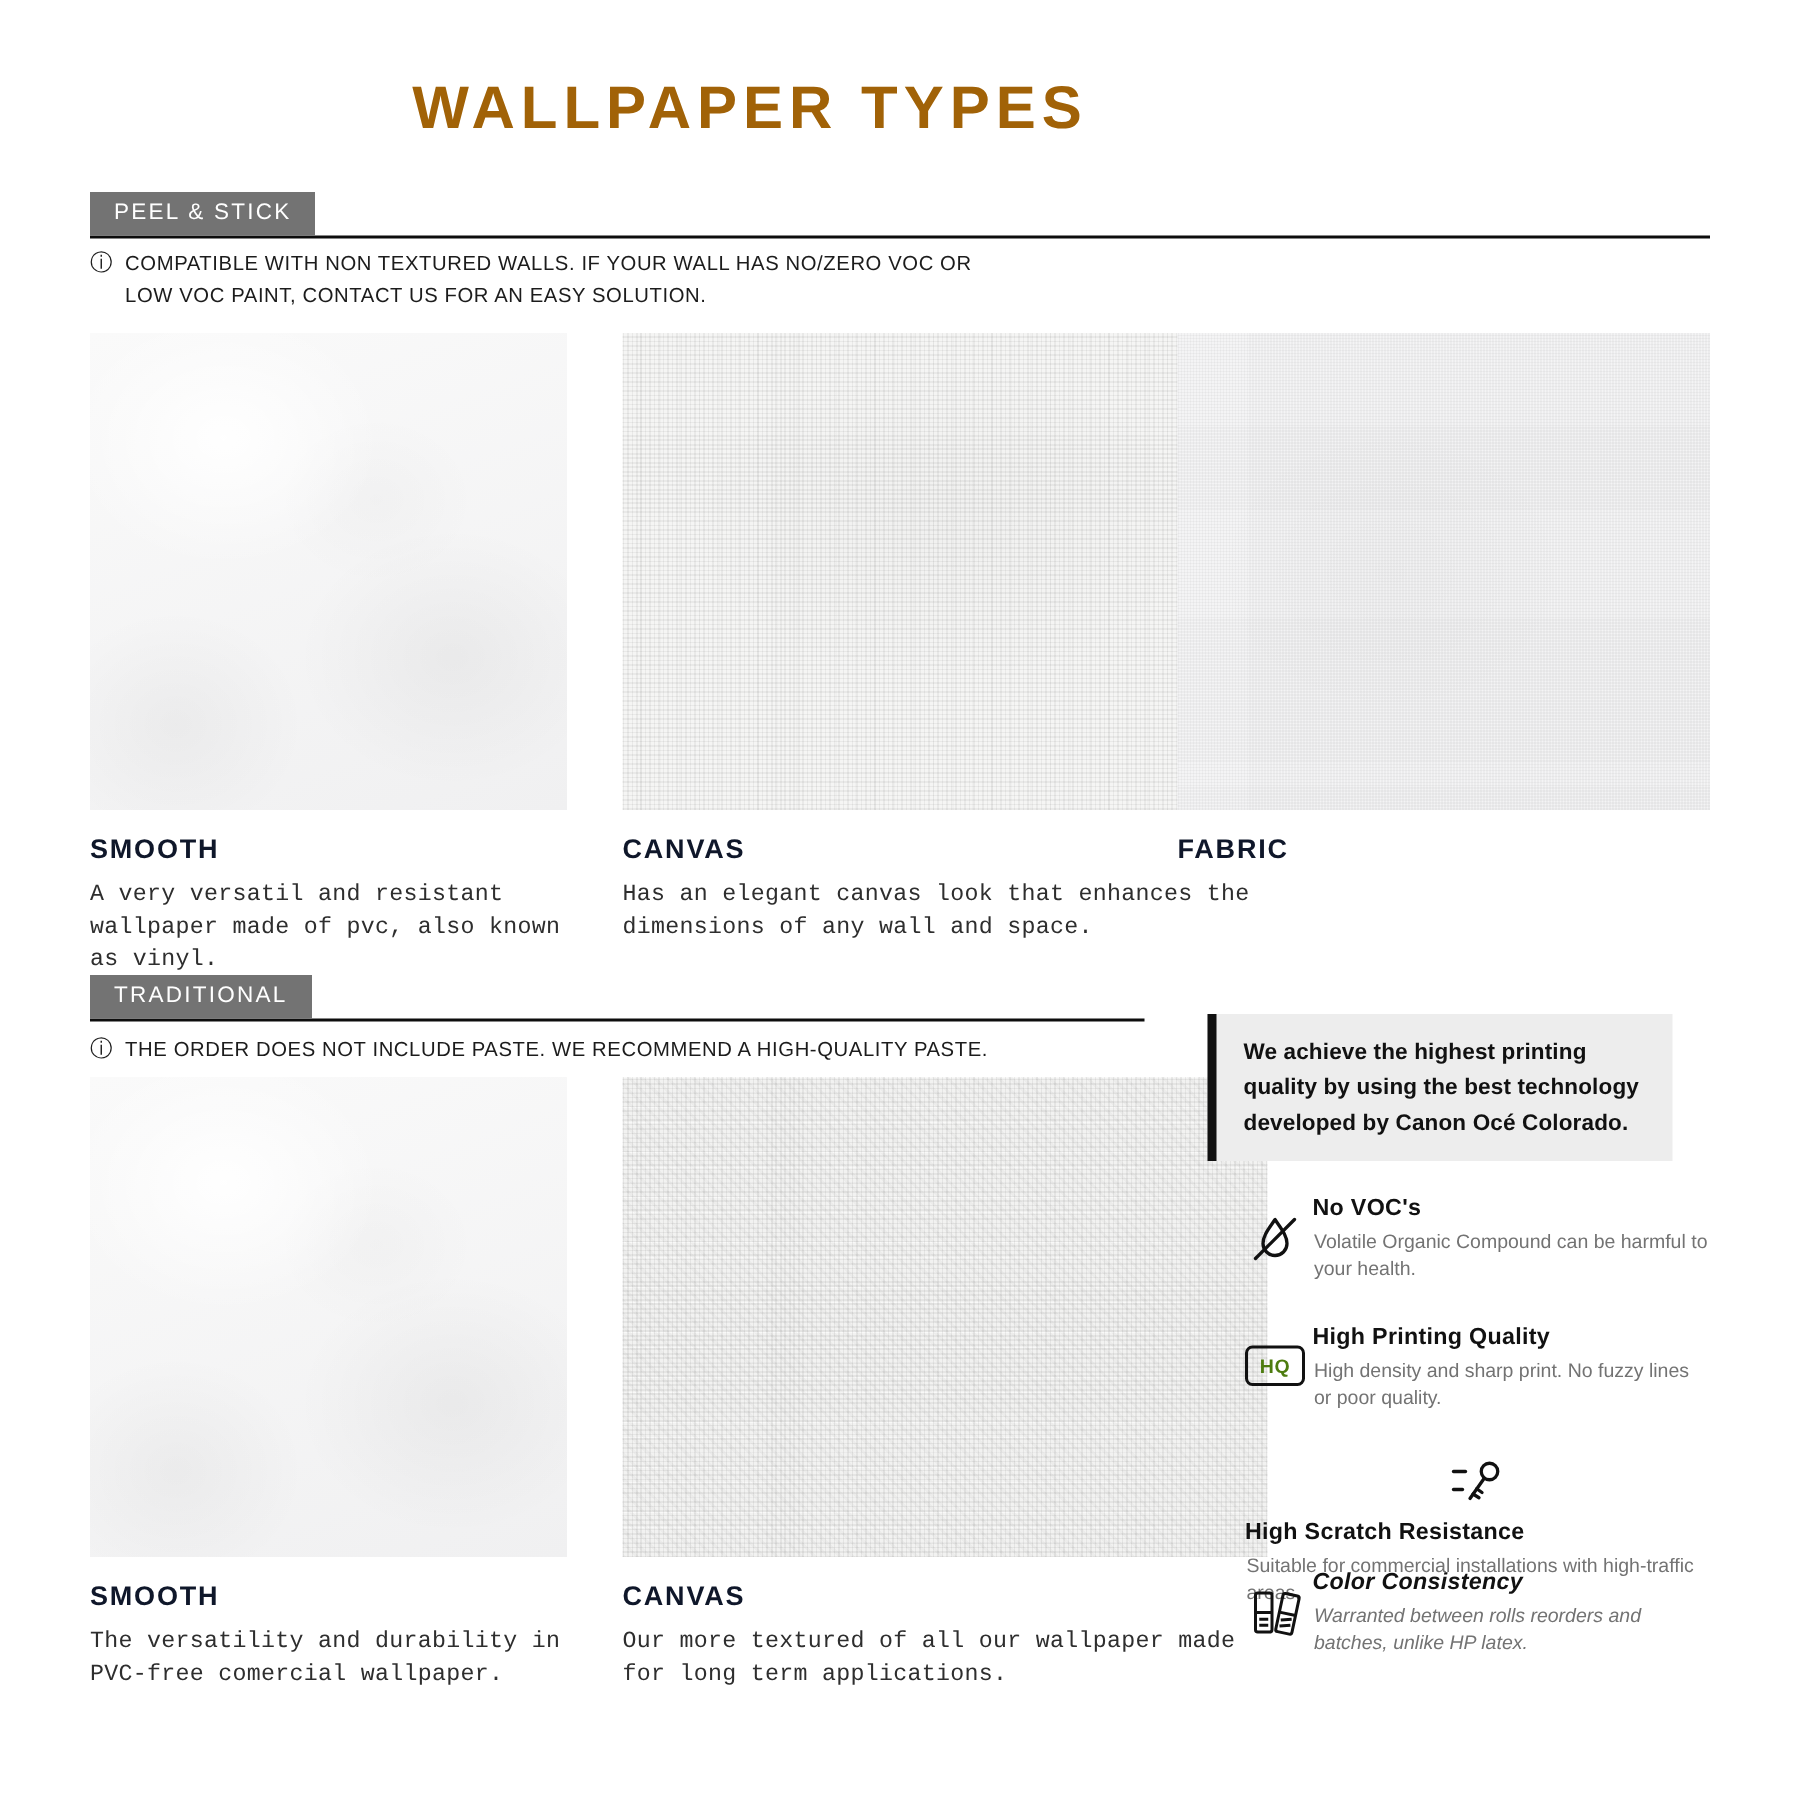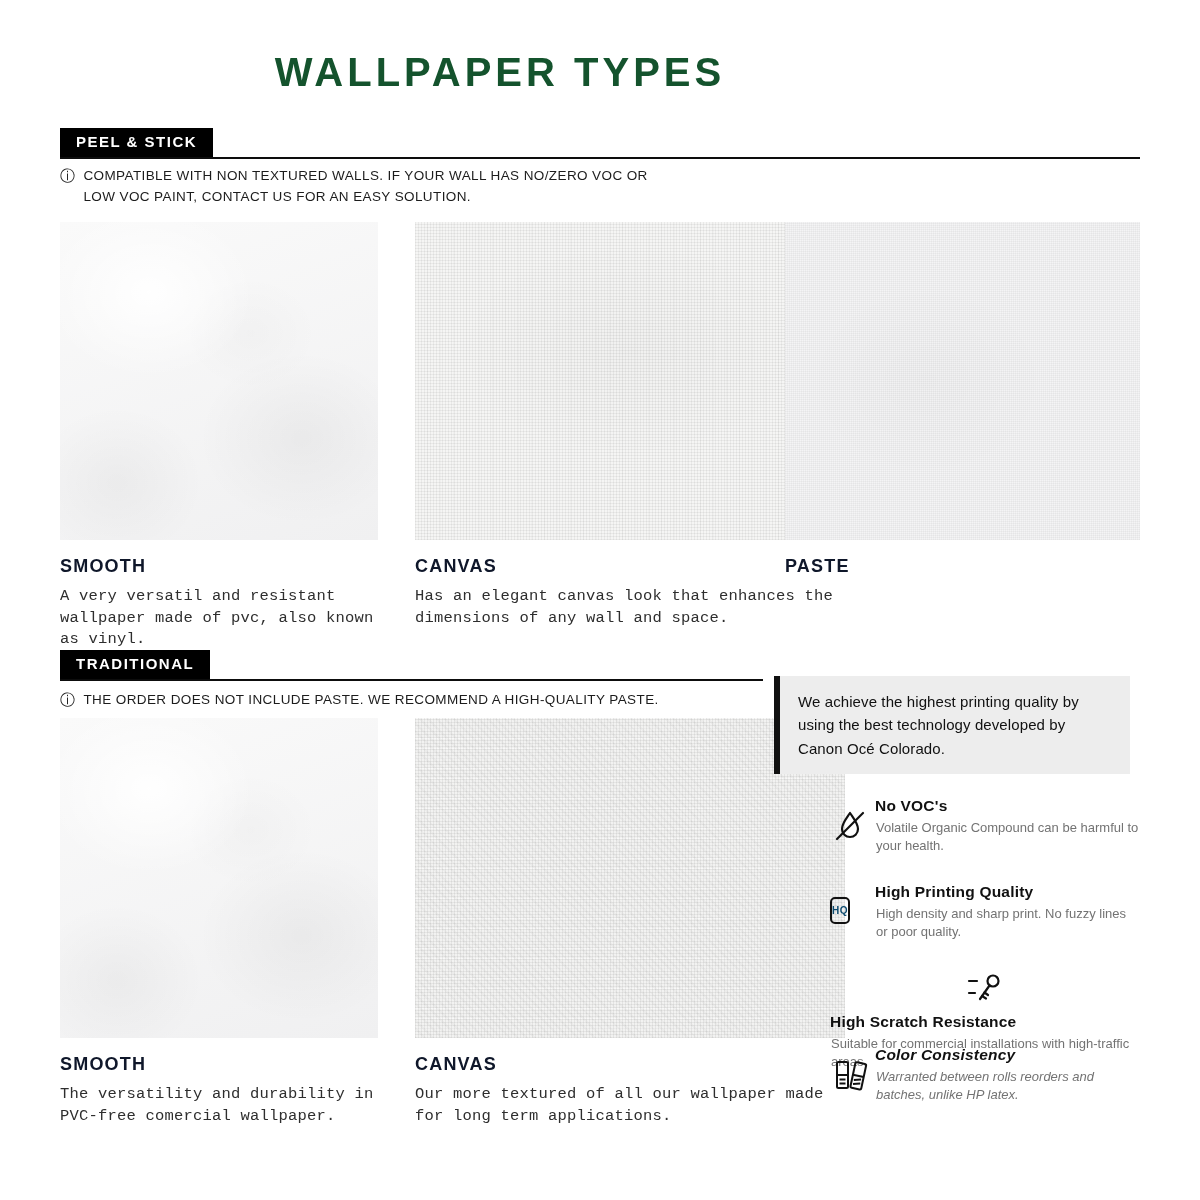--- a/index.html
+++ b/index.html
@@ -8,34 +8,34 @@
     width:1200px;height:1200px;
     background:#ffffff;
     font-family:"Liberation Sans",sans-serif;
     color:#161616;
     overflow:hidden;
   }
   
   .title{
     position:absolute;top:50px;left:0;width:1000px;
     margin:0;text-align:center;
-    font-size:40px;font-weight:700;letter-spacing:4px;color:#14532d;
+    font-size:40px;font-weight:700;letter-spacing:4px;color:#a16207;
   }
   
   .section-header{
     position:absolute;left:60px;
     border-bottom:2px solid #0d0d0d;
     line-height:0;
   }
   .section-header.s1{top:128px;width:1080px;}
   .section-header.s2{top:650px;width:703px;}
   .badge{
     display:inline-block;
-    background:#000000;color:#ffffff;
-    font-size:15px;font-weight:700;letter-spacing:1.5px;
+    background:#737373;color:#ffffff;
+    font-size:15px;font-weight:400;letter-spacing:1.5px;
     padding:6px 16px 6px;
     line-height:1.1;
     vertical-align:bottom;
   }
   
   .note{
     position:absolute;left:60px;
     display:flex;gap:8px;align-items:flex-start;
     font-size:13.5px;font-weight:500;letter-spacing:.4px;color:#1c1c1c;
     line-height:1.55;
@@ -87,43 +87,43 @@
   .texture-canvas-rough{
     background-color:#f2f2f1;
     background-image:
       repeating-linear-gradient(90deg, rgba(0,0,0,.06) 0 1px, rgba(0,0,0,0) 1px 3px),
       repeating-linear-gradient(0deg, rgba(0,0,0,.055) 0 1px, rgba(0,0,0,0) 1px 3px),
       repeating-linear-gradient(45deg, rgba(0,0,0,.022) 0 2px, rgba(0,0,0,0) 2px 6px),
       repeating-linear-gradient(0deg, rgba(0,0,0,0) 0 9px, rgba(255,255,255,.5) 9px 10px);
   }
   
   .quote{
-    position:absolute;left:774px;top:676px;width:356px;
+    position:absolute;left:805px;top:676px;width:310px;
     box-sizing:border-box;
     background:#ededed;border-left:6px solid #111111;
     padding:14px 16px 14px 18px;
-    font-size:15px;line-height:1.55;color:#111111;letter-spacing:.1px;
+    font-size:15px;line-height:1.55;color:#111111;letter-spacing:.1px;font-weight:bold;
   }
   
   .feature{
     position:absolute;left:830px;width:312px;
     display:flex;gap:5px;align-items:center;
   }
   .feature.f1{top:797px;}
   .feature.f2{top:883px;}
   .feature.f3{top:968px;flex-direction:column;}
   .feature.f4{top:1046px;font-style:italic;}
   .feature-icon{flex:0 0 40px;width:40px;height:40px;}
   .feature-body h4{margin:0 0 4px;font-size:15.5px;font-weight:700;color:#111111;letter-spacing:.2px;}
   .feature-body p{margin:1px;font-size:13px;line-height:1.38;color:#737373;}
   .hq-box{
-    box-sizing:border-box;width:20px;height:27px;margin-top:5px;
+    box-sizing:border-box;width:40px;height:27px;margin-top:5px;
     border:2.5px solid #111111;border-radius:5px;
     display:flex;align-items:center;justify-content:center;
-    font-size:10px;font-weight:800;letter-spacing:.5px;color:#0c4a6e;
+    font-size:13px;font-weight:800;letter-spacing:.5px;color:#4d7c0f;
   }
 </style>
 </head>
 <body>
 
 <div class="page">
 
   <h1 class="title">WALLPAPER TYPES</h1>
 
   <div class="section-header s1">
@@ -142,21 +142,21 @@
   </div>
 
   <div class="card r1 c2">
     <div class="swatch texture-canvas"></div>
     <h3 class="card-title">CANVAS</h3>
     <p class="card-desc">Has an elegant canvas look that enhances the dimensions of any wall and space.</p>
   </div>
 
   <div class="card r1 c3">
     <div class="swatch texture-fabric"></div>
-    <h3 class="card-title">PASTE</h3>
+    <h3 class="card-title">FABRIC</h3>
   </div>
 
   <div class="section-header s2">
     <span class="badge">TRADITIONAL</span>
   </div>
 
   <div class="note n2">
     <span class="info-icon">ⓘ</span>
     <span class="note-text">THE ORDER DOES NOT INCLUDE PASTE. WE RECOMMEND A HIGH-QUALITY PASTE.</span>
   </div>

